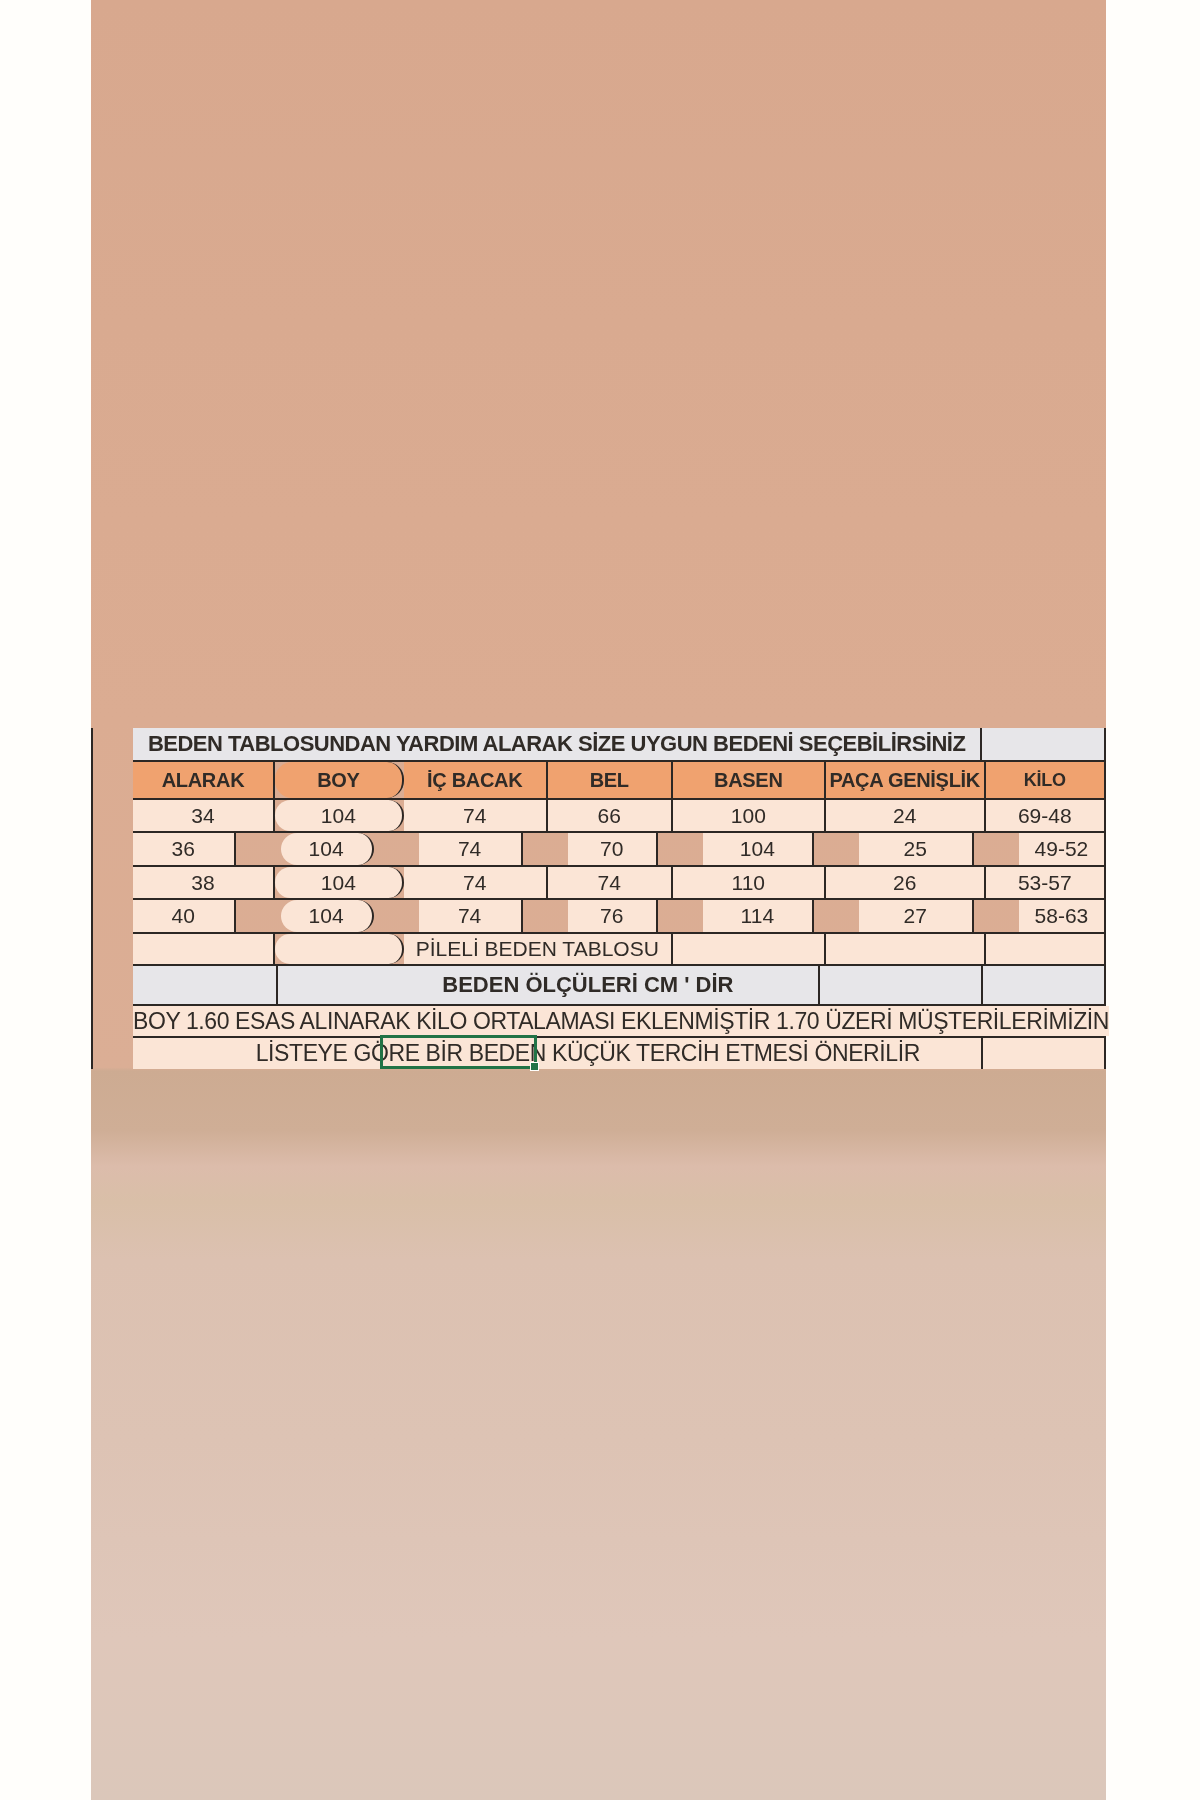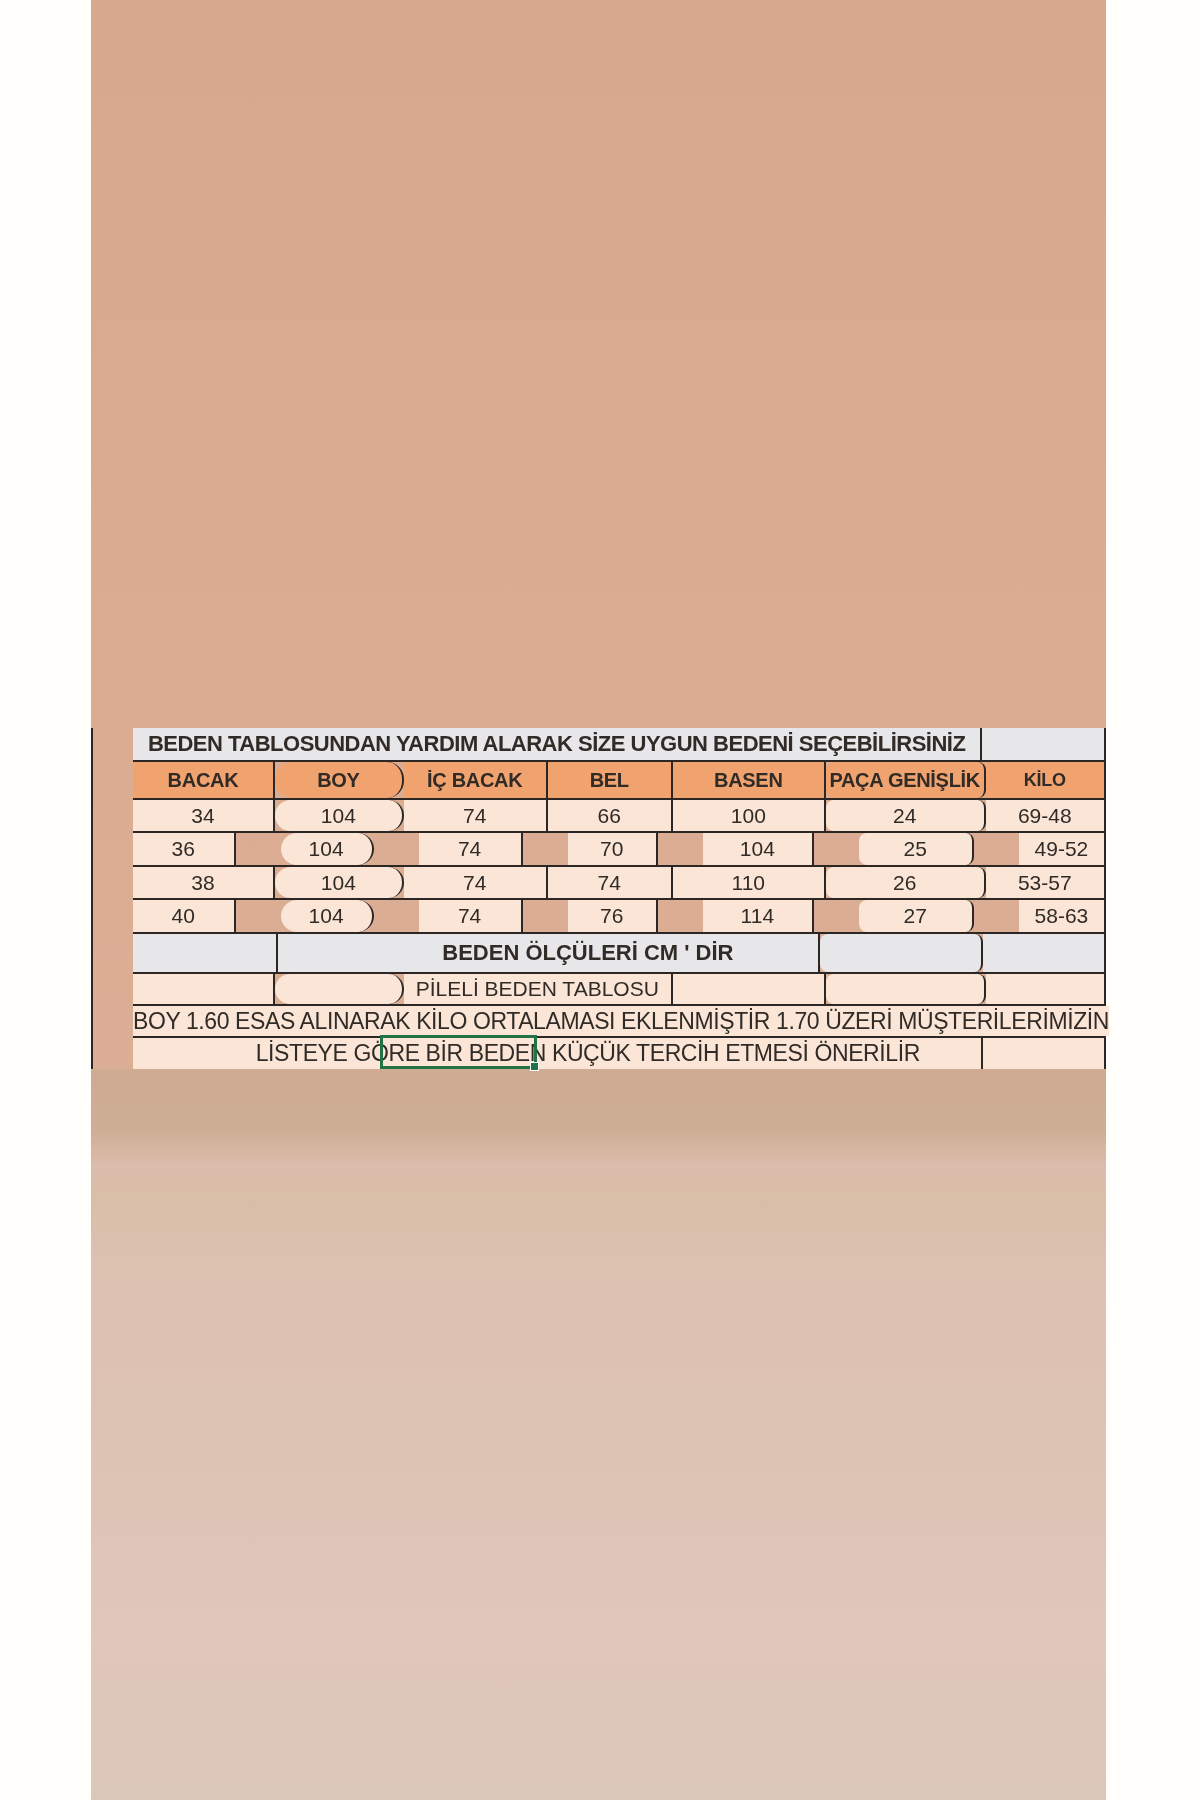--- a/index.html
+++ b/index.html
@@ -41,21 +41,21 @@
   .r-title .c{background:#e7e6e9;}
   .title-cell{width:886px;font-weight:bold;font-size:22px;letter-spacing:-0.5px;}
   .title-side{width:127px;}
   .r-head{height:38px;}
   .r-head .c{background:#f0a26f;font-weight:bold;font-size:20px;letter-spacing:-0.3px;}
   .r-head .c.kilo{font-size:18px;}
   .r-data .c{background:#fbe5d6;font-size:21px;}
   .r-d1,.r-d3{height:33px;}
   .r-d2,.r-d4{height:34px;gap:45px;}
   .cw0{width:152px;}.cw1{width:138px;border-radius:17px;}.cw2{width:154px;}.cw3{width:134px;}
-  .cw4{width:164px;}.cw5{width:171px;border-radius:8px;}.cw6{width:127px;}
+  .cw4{width:164px;}.cw5{width:171px;}.cw6{width:127px;}
   .r-unit{height:40px;}
   .r-unit .c{background:#e7e6e9;}
   .unit-merged{width:564px;font-weight:bold;font-size:22px;padding-left:80px;}
   .r-sub{height:32px;}
   .r-sub .c{background:#fbe5d6;}
   .sub-merged{width:288px;font-size:21px;}
   .r-note1{height:32px;}
   .r-note1 .c{background:#fbe5d6;width:1011px;font-size:23px;letter-spacing:-0.4px;}
   .r-note2{height:31px;border-bottom:none;}
   .r-note2 .c{background:#fbe5d6;}
@@ -78,21 +78,21 @@
   <div class="photo-band"></div>
 
   <div class="size-table">
 
     <div class="row r-title">
       <div class="c title-cell">BEDEN TABLOSUNDAN YARDIM ALARAK SİZE UYGUN BEDENİ SEÇEBİLİRSİNİZ</div>
       <div class="c title-side"></div>
     </div>
 
     <div class="row r-head">
-      <div class="c cw0">BACAK</div>
+      <div class="c cw0">ALARAK</div>
       <div class="c cw1">BOY</div>
       <div class="c cw2">İÇ BACAK</div>
       <div class="c cw3">BEL</div>
       <div class="c cw4">BASEN</div>
       <div class="c cw5">PAÇA GENİŞLİK</div>
       <div class="c cw6 kilo">KİLO</div>
     </div>
 
     <div class="row r-data r-d1">
       <div class="c cw0">34</div>
@@ -127,32 +127,32 @@
     <div class="row r-data r-d4">
       <div class="c cw0">40</div>
       <div class="c cw1">104</div>
       <div class="c cw2">74</div>
       <div class="c cw3">76</div>
       <div class="c cw4">114</div>
       <div class="c cw5">27</div>
       <div class="c cw6">58-63</div>
     </div>
 
-    <div class="row r-unit">
-      <div class="c cw0"></div>
-      <div class="c unit-merged">BEDEN ÖLÇÜLERİ CM ' DİR</div>
-      <div class="c cw5"></div>
-      <div class="c cw6"></div>
-    </div>
-
     <div class="row r-sub">
       <div class="c cw0"></div>
       <div class="c cw1"></div>
       <div class="c sub-merged">PİLELİ BEDEN TABLOSU</div>
       <div class="c cw4"></div>
+      <div class="c cw5"></div>
+      <div class="c cw6"></div>
+    </div>
+
+    <div class="row r-unit">
+      <div class="c cw0"></div>
+      <div class="c unit-merged">BEDEN ÖLÇÜLERİ CM ' DİR</div>
       <div class="c cw5"></div>
       <div class="c cw6"></div>
     </div>
 
     <div class="row r-note1">
       <div class="c">BOY 1.60 ESAS ALINARAK KİLO ORTALAMASI EKLENMİŞTİR 1.70 ÜZERİ MÜŞTERİLERİMİZİN</div>
     </div>
 
     <div class="row r-note2">
       <div class="c note2-main">LİSTEYE GÖRE BİR BEDEN KÜÇÜK TERCİH ETMESİ ÖNERİLİR</div>

